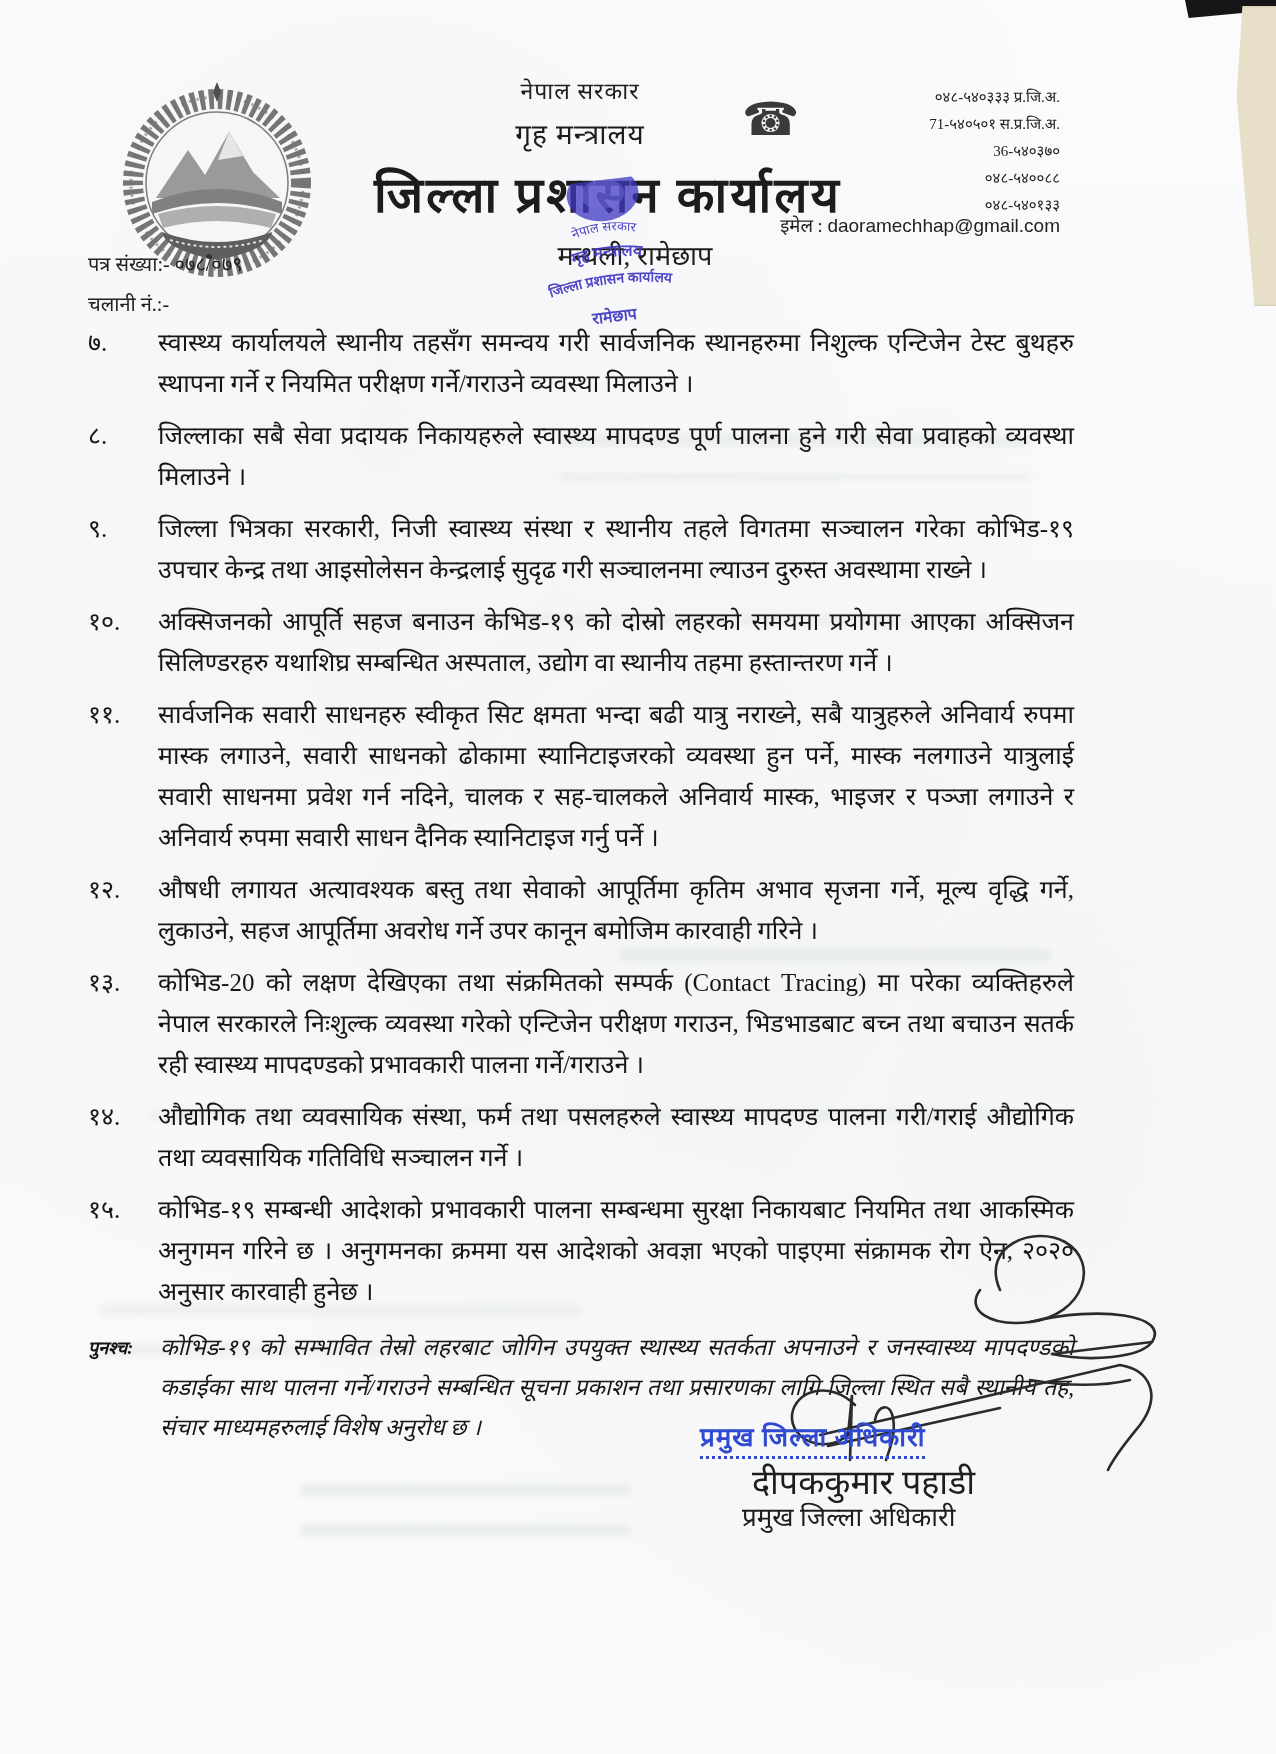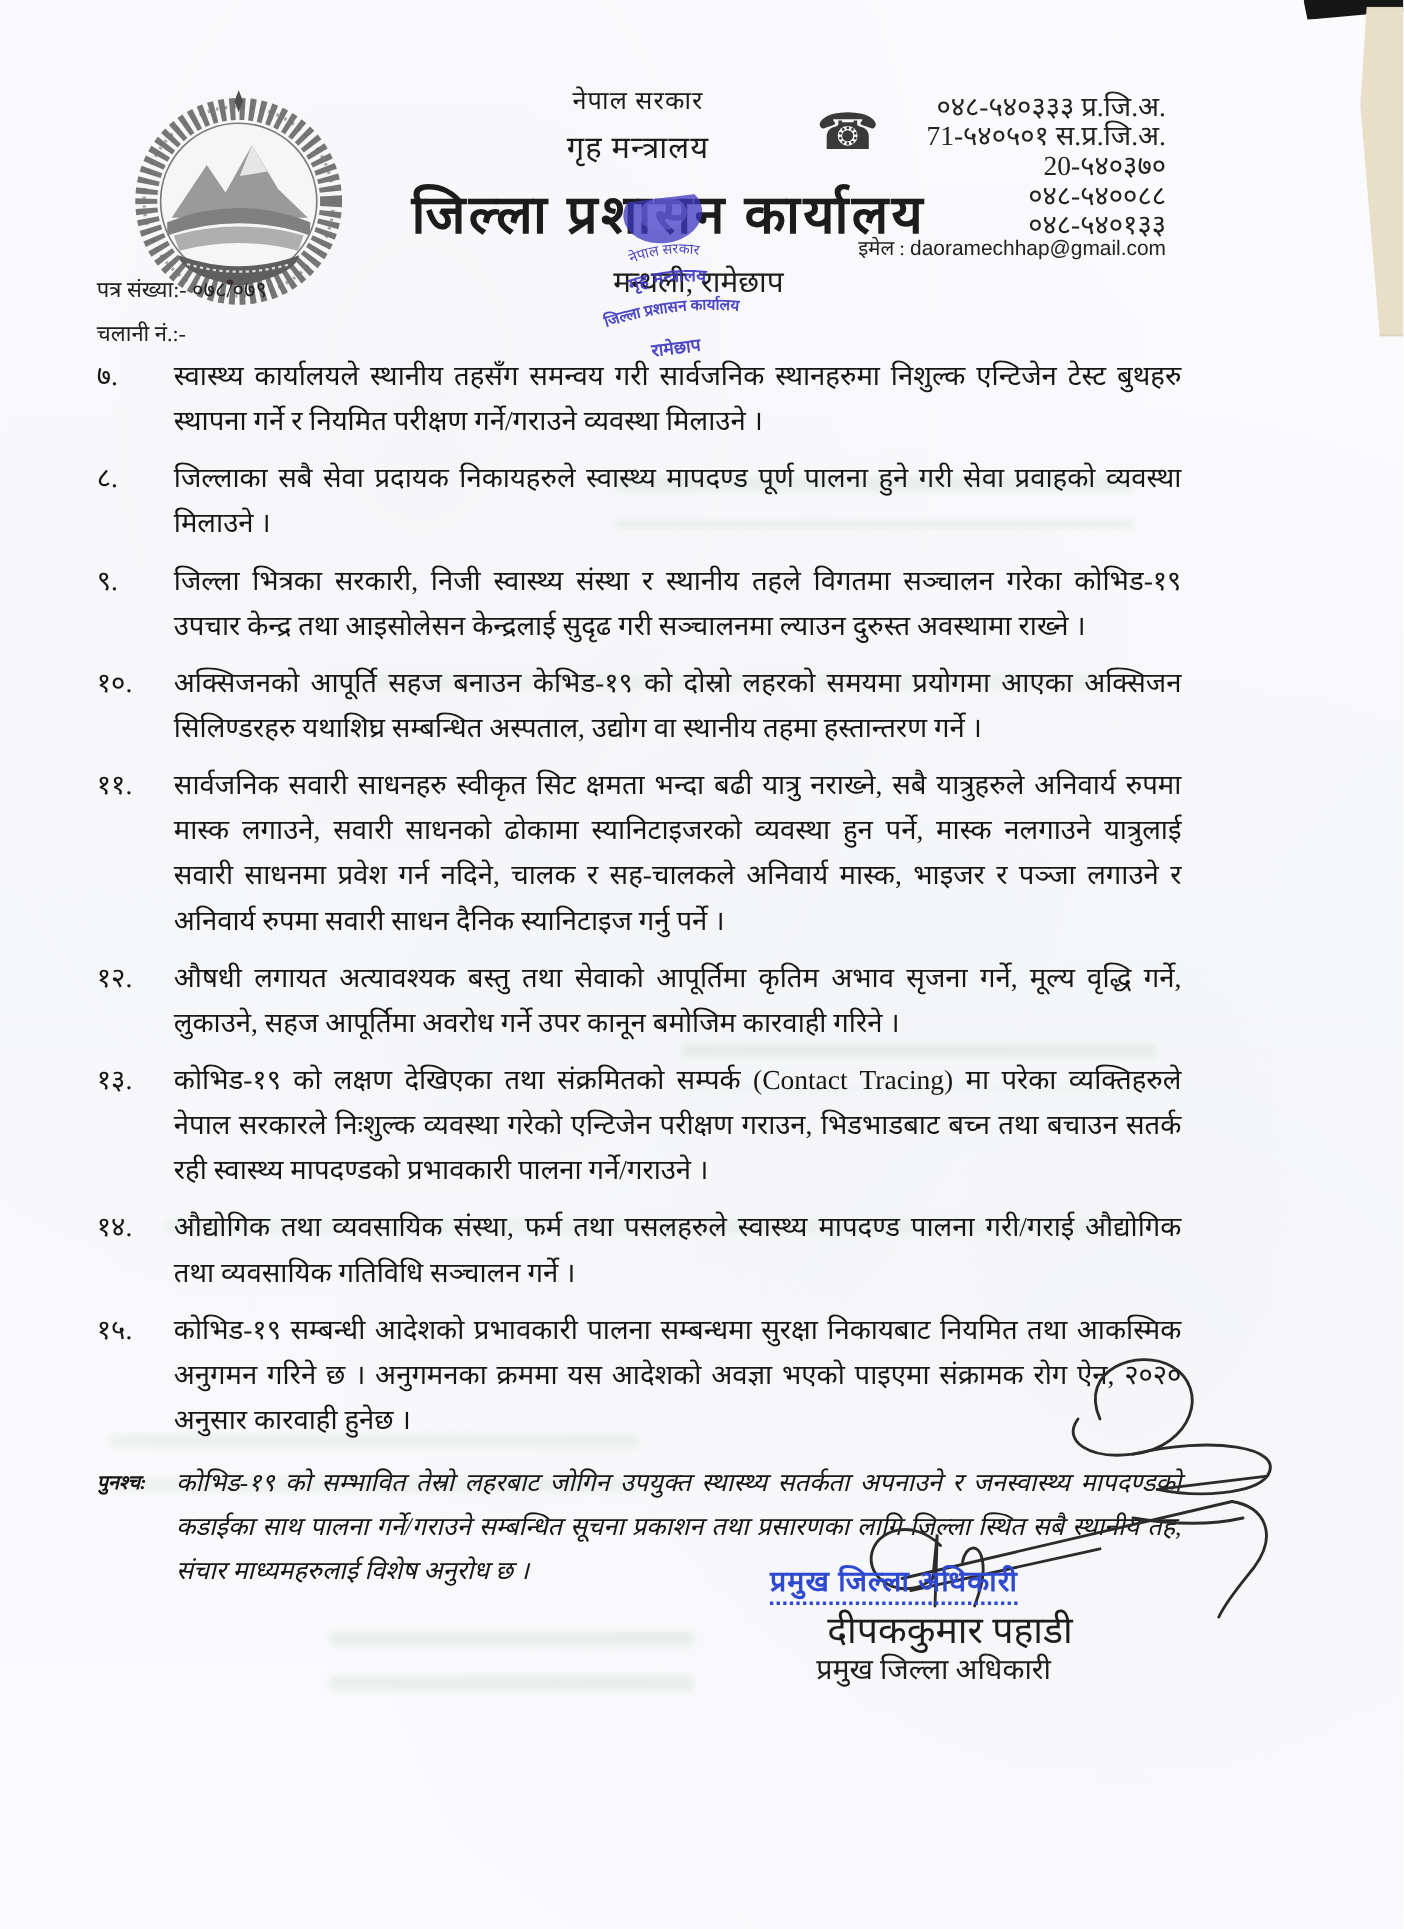--- a/index.html
+++ b/index.html
@@ -30,21 +30,21 @@
   
   .emblem{position:absolute;left:110px;top:80px;width:214px;height:210px;opacity:.88;filter:contrast(.95);}
   
   .hdr-center{position:absolute;left:300px;top:74px;width:560px;text-align:center;color:#1c1c1c;}
   .gov{font-size:23px;letter-spacing:1px;}
   .ministry{font-size:28px;margin-top:8px;letter-spacing:1px;}
   .office{font-size:49px;font-weight:bold;letter-spacing:3px;margin-top:8px;white-space:nowrap;transform:translateX(28px);}
   .location{font-size:27px;margin-top:10px;transform:translateX(55px);}
   
   .hdr-right{position:absolute;right:216px;top:84px;width:260px;text-align:right;color:#222;}
-  .phone-row{font-size:25px;line-height:27px;white-space:nowrap;}
+  .phone-row{font-size:15px;line-height:27px;white-space:nowrap;}
   .phone-icon{position:absolute;left:-58px;top:8px;font-size:46px;color:#3a3a3a;}
   .email-row{position:absolute;right:216px;top:212px;font-size:18.5px;color:#222;white-space:nowrap;}
   .email-row .em{font-family:"Liberation Sans",sans-serif;font-size:19px;}
   
   .refs{position:absolute;left:88px;top:244px;color:#222;font-size:20px;line-height:40px;}
   .ink-dot{position:absolute;left:206px;top:254px;width:6px;height:5px;border-radius:50%;background:#2e2520;opacity:.8;}
   
   .stamp{position:absolute;left:492px;top:180px;width:230px;height:150px;transform:rotate(-7deg);opacity:.92;}
   
   .body-text{position:absolute;left:88px;top:322px;width:986px;color:#161616;}
@@ -119,21 +119,21 @@
     <text font-size="13" fill="#4038c0"><textPath href="#arcA" startOffset="50%" text-anchor="middle">नेपाल सरकार</textPath></text>
     <text font-size="16" font-weight="bold" fill="#4038c0"><textPath href="#arcB" startOffset="50%" text-anchor="middle">गृह मन्त्रालय</textPath></text>
     <text font-size="14" font-weight="bold" fill="#4038c0"><textPath href="#arcC" startOffset="50%" text-anchor="middle">जिल्ला प्रशासन कार्यालय</textPath></text>
     <text x="115" y="142" text-anchor="middle" font-size="16" font-weight="bold" fill="#4038c0">रामेछाप</text>
   </svg>
 
   <div class="hdr-right">
     <span class="phone-icon">☎</span>
     <div class="phone-row">०४८-५४०३३३ प्र.जि.अ.</div>
     <div class="phone-row">71-५४०५०१ स.प्र.जि.अ.</div>
-    <div class="phone-row">20-५४०३७०</div>
+    <div class="phone-row">36-५४०३७०</div>
     <div class="phone-row">०४८-५४००८८</div>
     <div class="phone-row">०४८-५४०१३३</div>
   </div>
   <div class="email-row">
     <span>इमेल :</span>
     <span class="em">daoramechhap@gmail.com</span>
   </div>
 
   <div class="refs">
     <div>पत्र संख्या:- ०७८/०७९</div>
@@ -161,21 +161,21 @@
     <div class="item">
       <span class="num">११.</span>
       <span class="txt">सार्वजनिक सवारी साधनहरु स्वीकृत सिट क्षमता भन्दा बढी यात्रु नराख्ने, सबै यात्रुहरुले अनिवार्य रुपमा मास्क लगाउने,  सवारी साधनको ढोकामा स्यानिटाइजरको व्यवस्था हुन पर्ने, मास्क नलगाउने यात्रुलाई सवारी साधनमा प्रवेश गर्न नदिने, चालक र सह-चालकले अनिवार्य मास्क, भाइजर र पञ्जा लगाउने र अनिवार्य रुपमा सवारी साधन दैनिक स्यानिटाइज गर्नु पर्ने ।</span>
     </div>
     <div class="item">
       <span class="num">१२.</span>
       <span class="txt">औषधी लगायत अत्यावश्यक बस्तु तथा सेवाको आपूर्तिमा कृतिम अभाव सृजना गर्ने, मूल्य वृद्धि गर्ने, लुकाउने, सहज आपूर्तिमा अवरोध गर्ने उपर कानून बमोजिम कारवाही गरिने ।</span>
     </div>
     <div class="item">
       <span class="num">१३.</span>
-      <span class="txt">कोभिड-१९ को लक्षण देखिएका तथा संक्रमितको सम्पर्क (Contact Tracing) मा परेका व्यक्तिहरुले नेपाल सरकारले निःशुल्क व्यवस्था गरेको एन्टिजेन परीक्षण गराउन, भिडभाडबाट बच्न तथा बचाउन सतर्क रही स्वास्थ्य मापदण्डको प्रभावकारी पालना गर्ने/गराउने ।</span>
+      <span class="txt">कोभिड-20 को लक्षण देखिएका तथा संक्रमितको सम्पर्क (Contact Tracing) मा परेका व्यक्तिहरुले नेपाल सरकारले निःशुल्क व्यवस्था गरेको एन्टिजेन परीक्षण गराउन, भिडभाडबाट बच्न तथा बचाउन सतर्क रही स्वास्थ्य मापदण्डको प्रभावकारी पालना गर्ने/गराउने ।</span>
     </div>
     <div class="item">
       <span class="num">१४.</span>
       <span class="txt">औद्योगिक तथा व्यवसायिक संस्था, फर्म तथा पसलहरुले स्वास्थ्य मापदण्ड पालना गरी/गराई औद्योगिक तथा व्यवसायिक गतिविधि सञ्चालन गर्ने ।</span>
     </div>
     <div class="item">
       <span class="num">१५.</span>
       <span class="txt">कोभिड-१९ सम्बन्धी आदेशको प्रभावकारी पालना सम्बन्धमा सुरक्षा निकायबाट नियमित तथा आकस्मिक अनुगमन गरिने छ । अनुगमनका क्रममा यस आदेशको अवज्ञा भएको पाइएमा संक्रामक रोग ऐन, २०२० अनुसार कारवाही हुनेछ ।</span>
     </div>
     <div class="ps">

